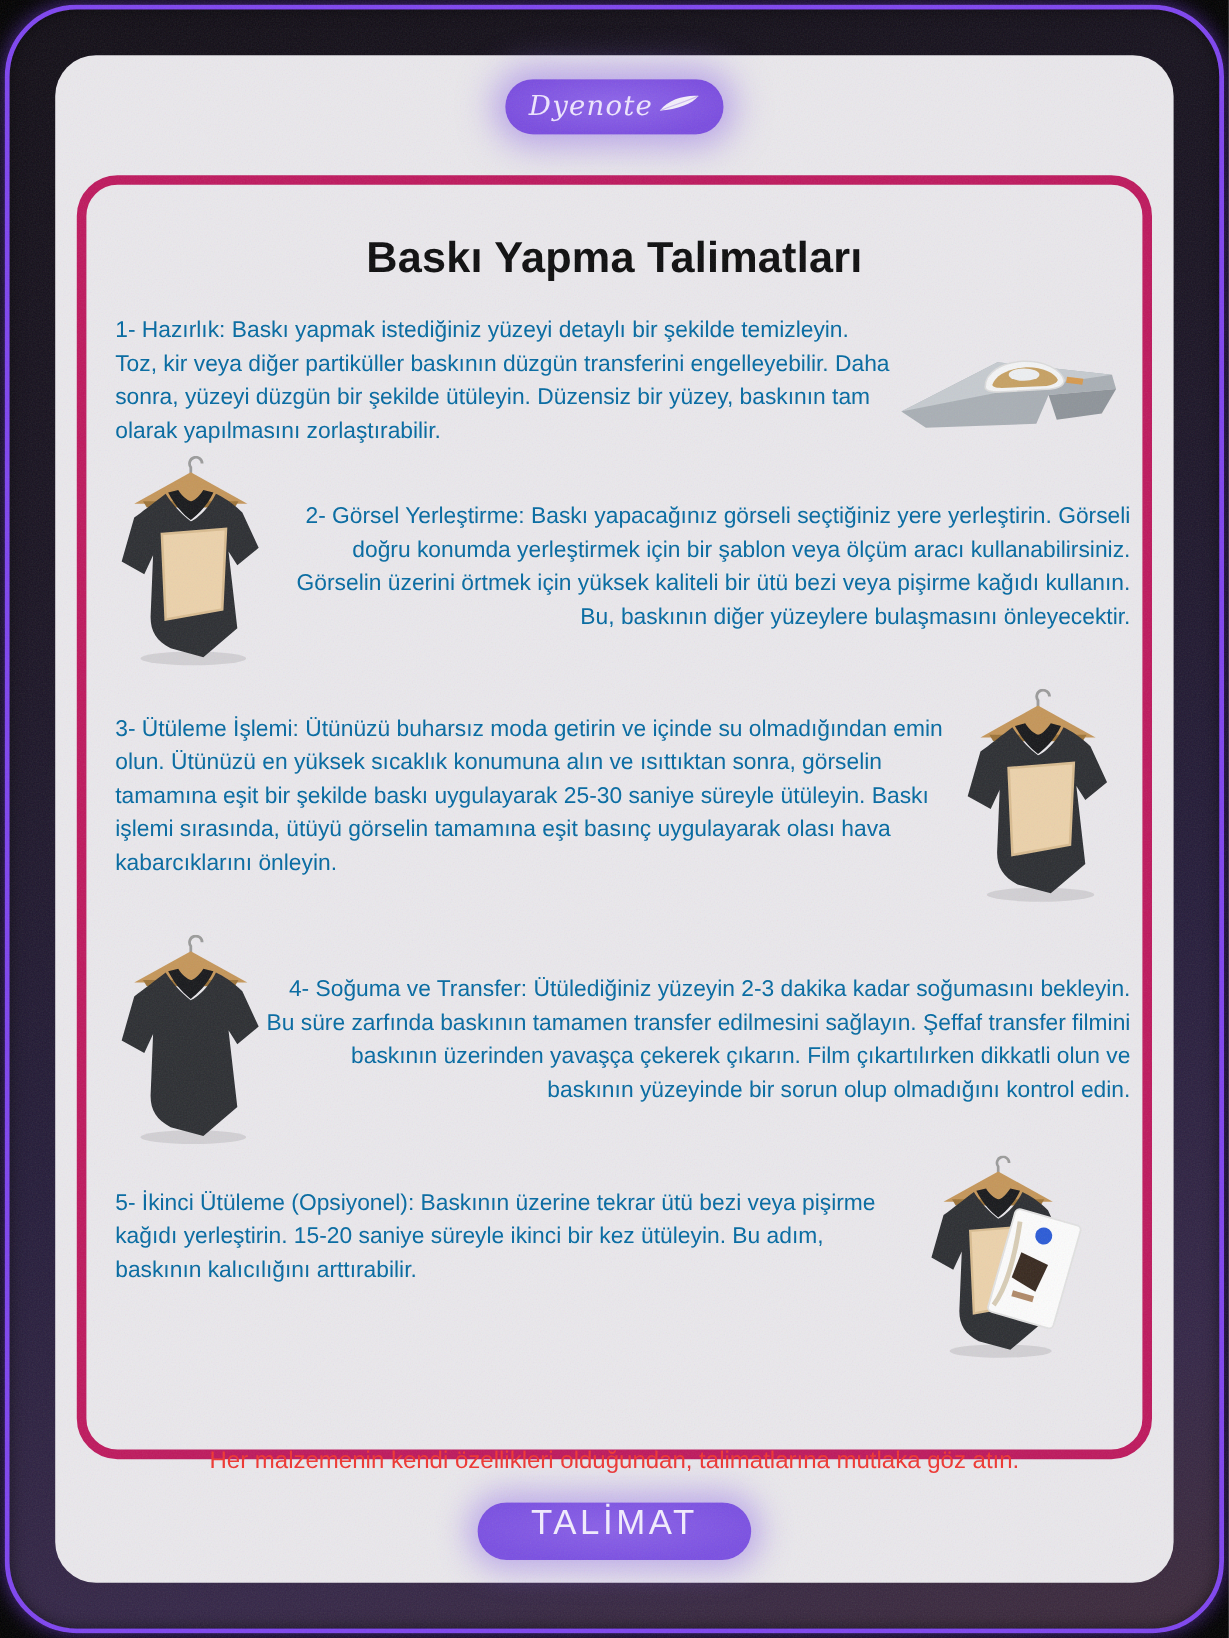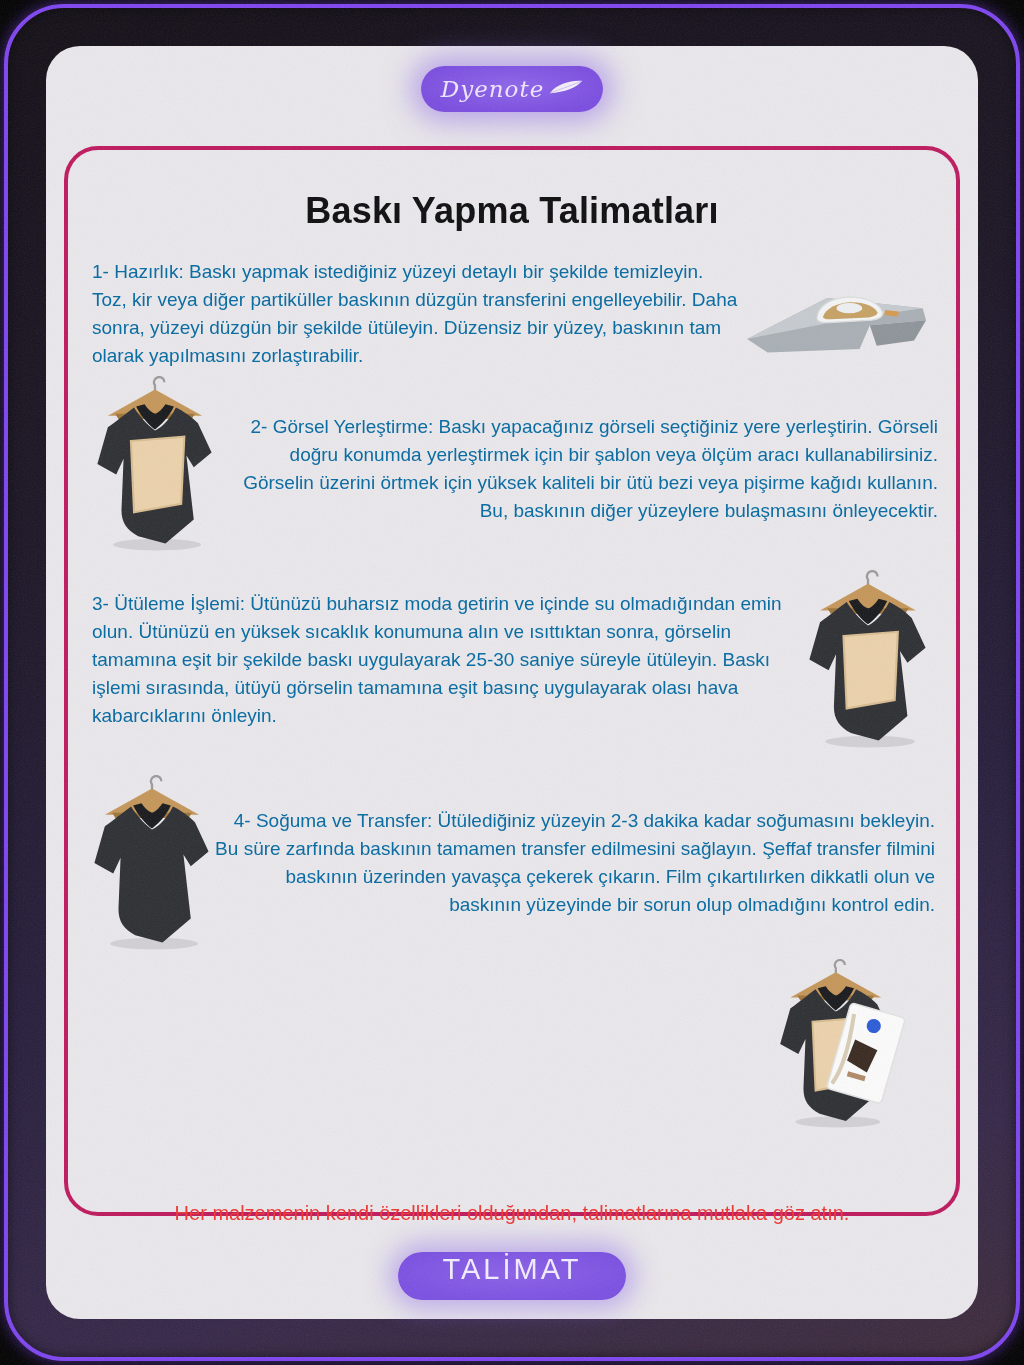--- a/index.html
+++ b/index.html
@@ -23,21 +23,21 @@
     background:radial-gradient(ellipse at 50% 45%,#8d64ea 0%,#7a4ce0 75%);
     box-shadow:0 0 28px 10px rgba(138,97,232,.5);
     display:flex;align-items:center;justify-content:center;gap:5px;
   }
   .logo-text{
     font-family:"DejaVu Serif", serif;font-style:italic;
     font-size:23px;color:#efe6ff;letter-spacing:1px;
   }
   .card{
     position:absolute;left:64px;top:146px;width:896px;height:1070px;
-    box-sizing:border-box;border:4px solid #be185d;border-radius:34px;
+    box-sizing:border-box;border:8px solid #be185d;border-radius:34px;
     padding:18px 24px 0 24px;
   }
   .title{
     margin:22px 0 0 0;text-align:center;font-size:36px;font-weight:700;
     color:#0c0c0d;letter-spacing:.2px;
   }
   .step{display:flex;align-items:center;}
   .step-text{
     margin:0;font-size:19px;line-height:28px;color:#0369a1;flex-shrink:0;
   }
@@ -47,21 +47,21 @@
   .art-left{margin-left:0;margin-right:auto;}
   .step1{margin-top:26px;}
   .step1 .step-text{width:650px;}
   .step1 .art{width:196px;height:100px;margin-top:8px;}
   .step2{margin-top:16px;}
   .step2 .step-text{width:720px;}
   .step2 .art{width:126px;height:176px;margin-top:-10px;}
   .step3{margin-top:18px;}
   .step3 .step-text{width:705px;}
   .step3 .art{width:128px;height:179px;}
-  .step4{margin-top:26px;justify-content:center;}
+  .step4{margin-top:26px;}
   .step4 .step-text{width:720px;}
   .step4 .art{width:126px;height:176px;}
   .step5{margin-top:34px;}
   .step5 .step-text{width:655px;align-self:flex-start;}
   .step5 .art{width:162px;height:172px;margin-top:-26px;}
   .warning-title{
     margin:14px 0 0 0;text-align:center;font-size:35px;font-weight:700;
     color:#ee302d;letter-spacing:.2px;
   }
   .warning-text{
@@ -160,20 +160,21 @@
   <div class="step step4">
     <div class="art art-left">
       <svg viewBox="0 0 120 168">
           <use href="#g-tshirt"></use>
         </svg>
     </div>
     <p class="step-text align-right">4- Soğuma ve Transfer: Ütülediğiniz yüzeyin 2-3 dakika kadar soğumasını bekleyin. Bu süre zarfında baskının tamamen transfer edilmesini sağlayın. Şeffaf transfer filmini baskının üzerinden yavaşça çekerek çıkarın. Film çıkartılırken dikkatli olun ve baskının yüzeyinde bir sorun olup olmadığını kontrol edin.</p>
   </div>
 
   <div class="step step5">
+    <p class="step-text">5- İkinci Ütüleme (Opsiyonel): Baskının üzerine tekrar ütü bezi veya pişirme kağıdı yerleştirin. 15-20 saniye süreyle ikinci bir kez ütüleyin. Bu adım, baskının kalıcılığını arttırabilir.</p>
     <div class="art">
       <svg viewBox="0 0 150 170">
         <use href="#g-tshirt"></use>
           <use href="#g-panel"></use>
         <g transform="rotate(16 92 100)">
           <rect x="60" y="50" width="56" height="88" rx="4" fill="#fcfcfc" stroke="#e2e2e2" stroke-width="1.5"></rect>
           <circle cx="88" cy="66" r="7" fill="#2b5bd7"></circle>
           <polygon points="74,84 98,88 94,112 72,106" fill="#38291f"></polygon>
           <rect x="76" y="116" width="18" height="5" fill="#b08968"></rect>
           <path d="M66,60 C70,90 70,116 64,132" stroke="#d8cdb6" stroke-width="4" fill="none"></path>

